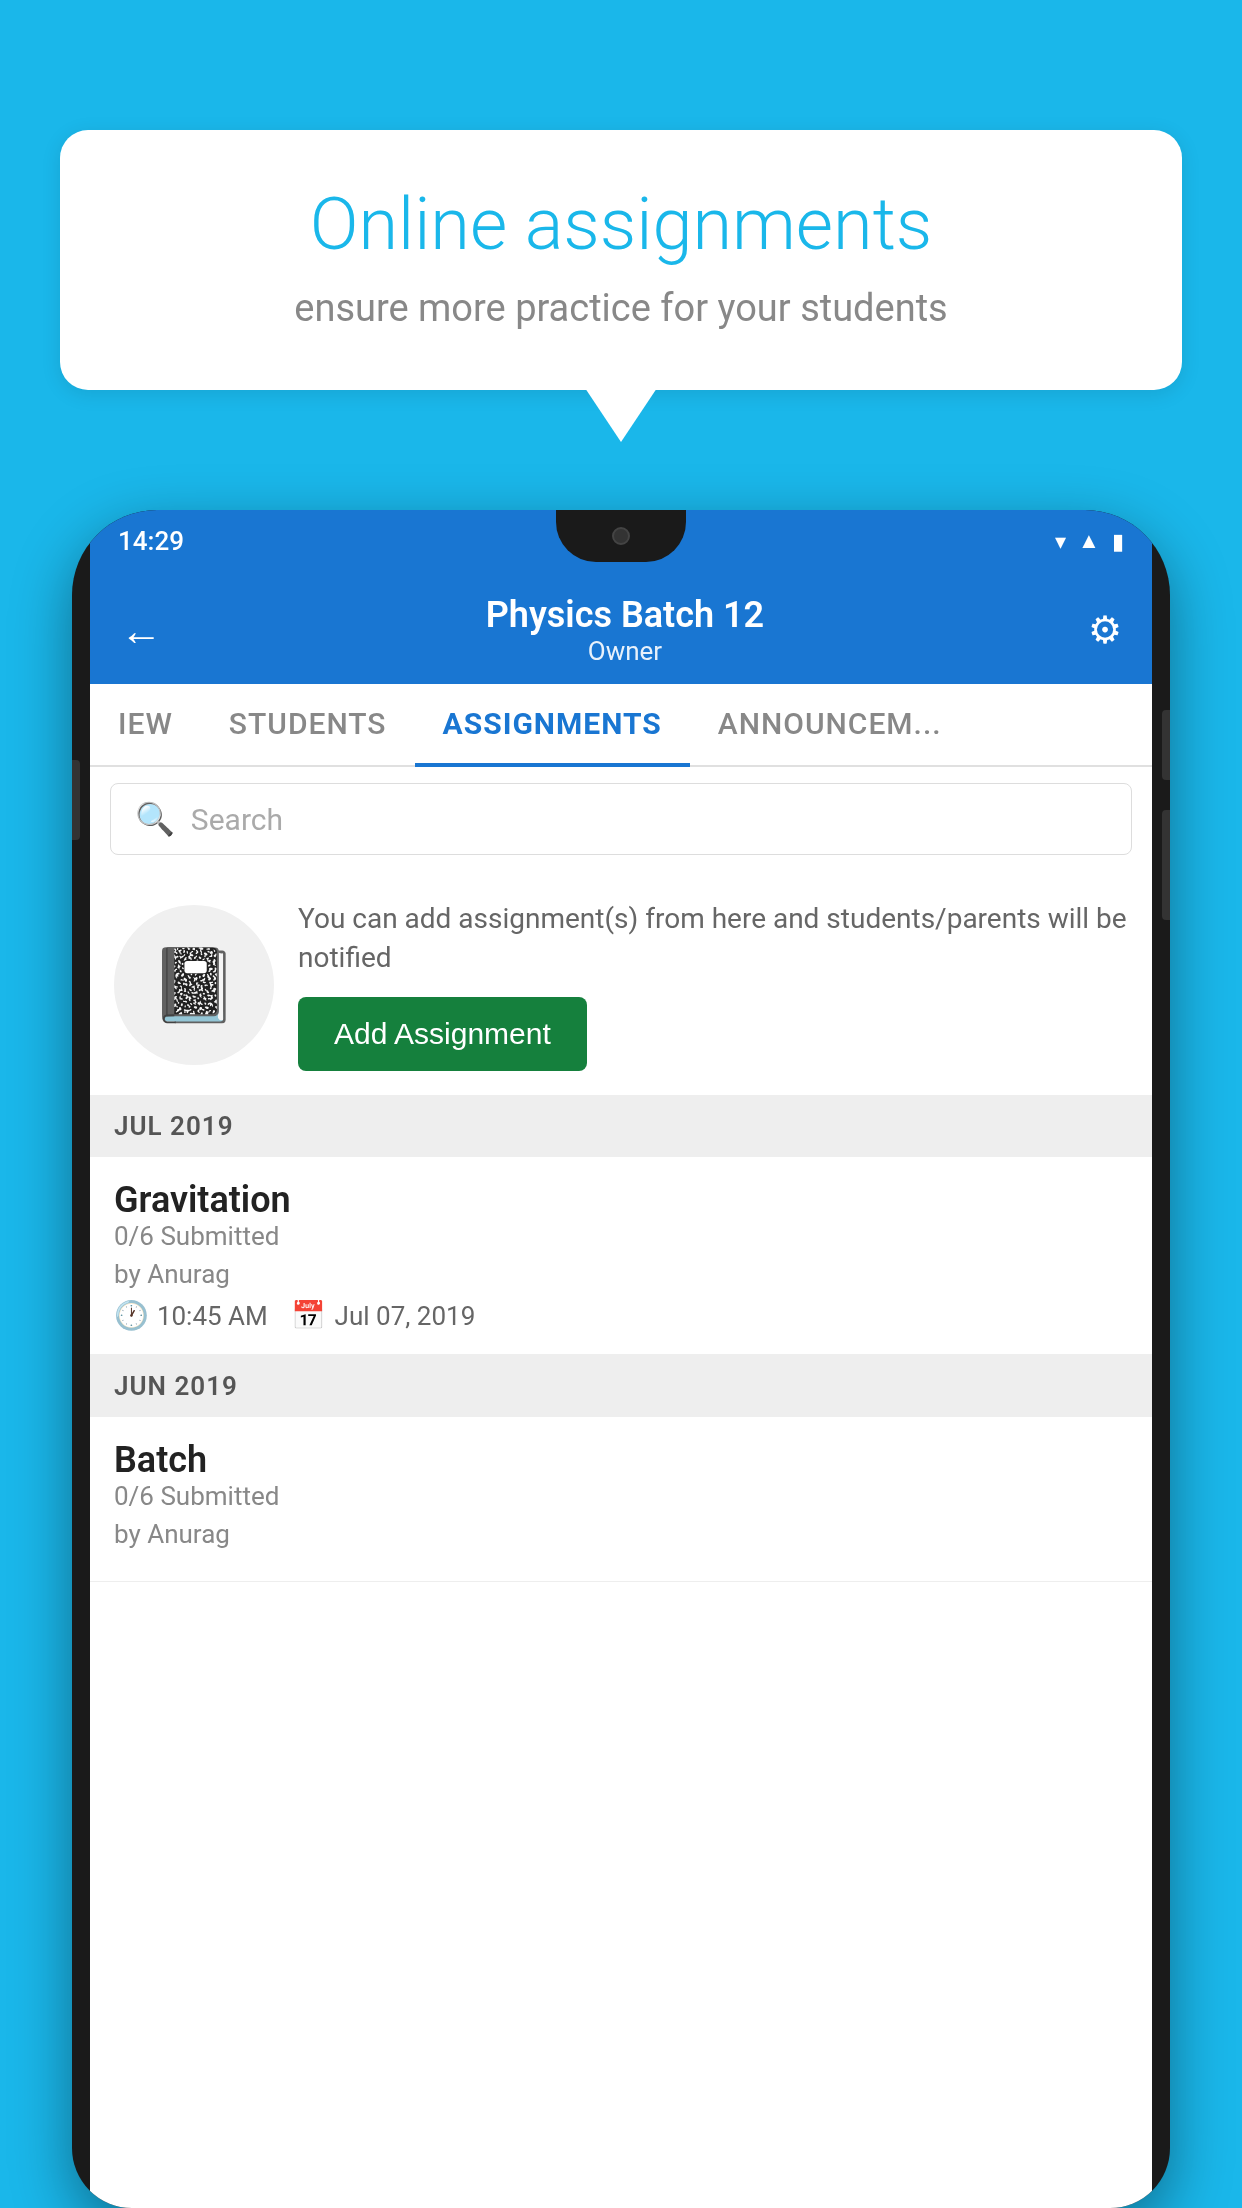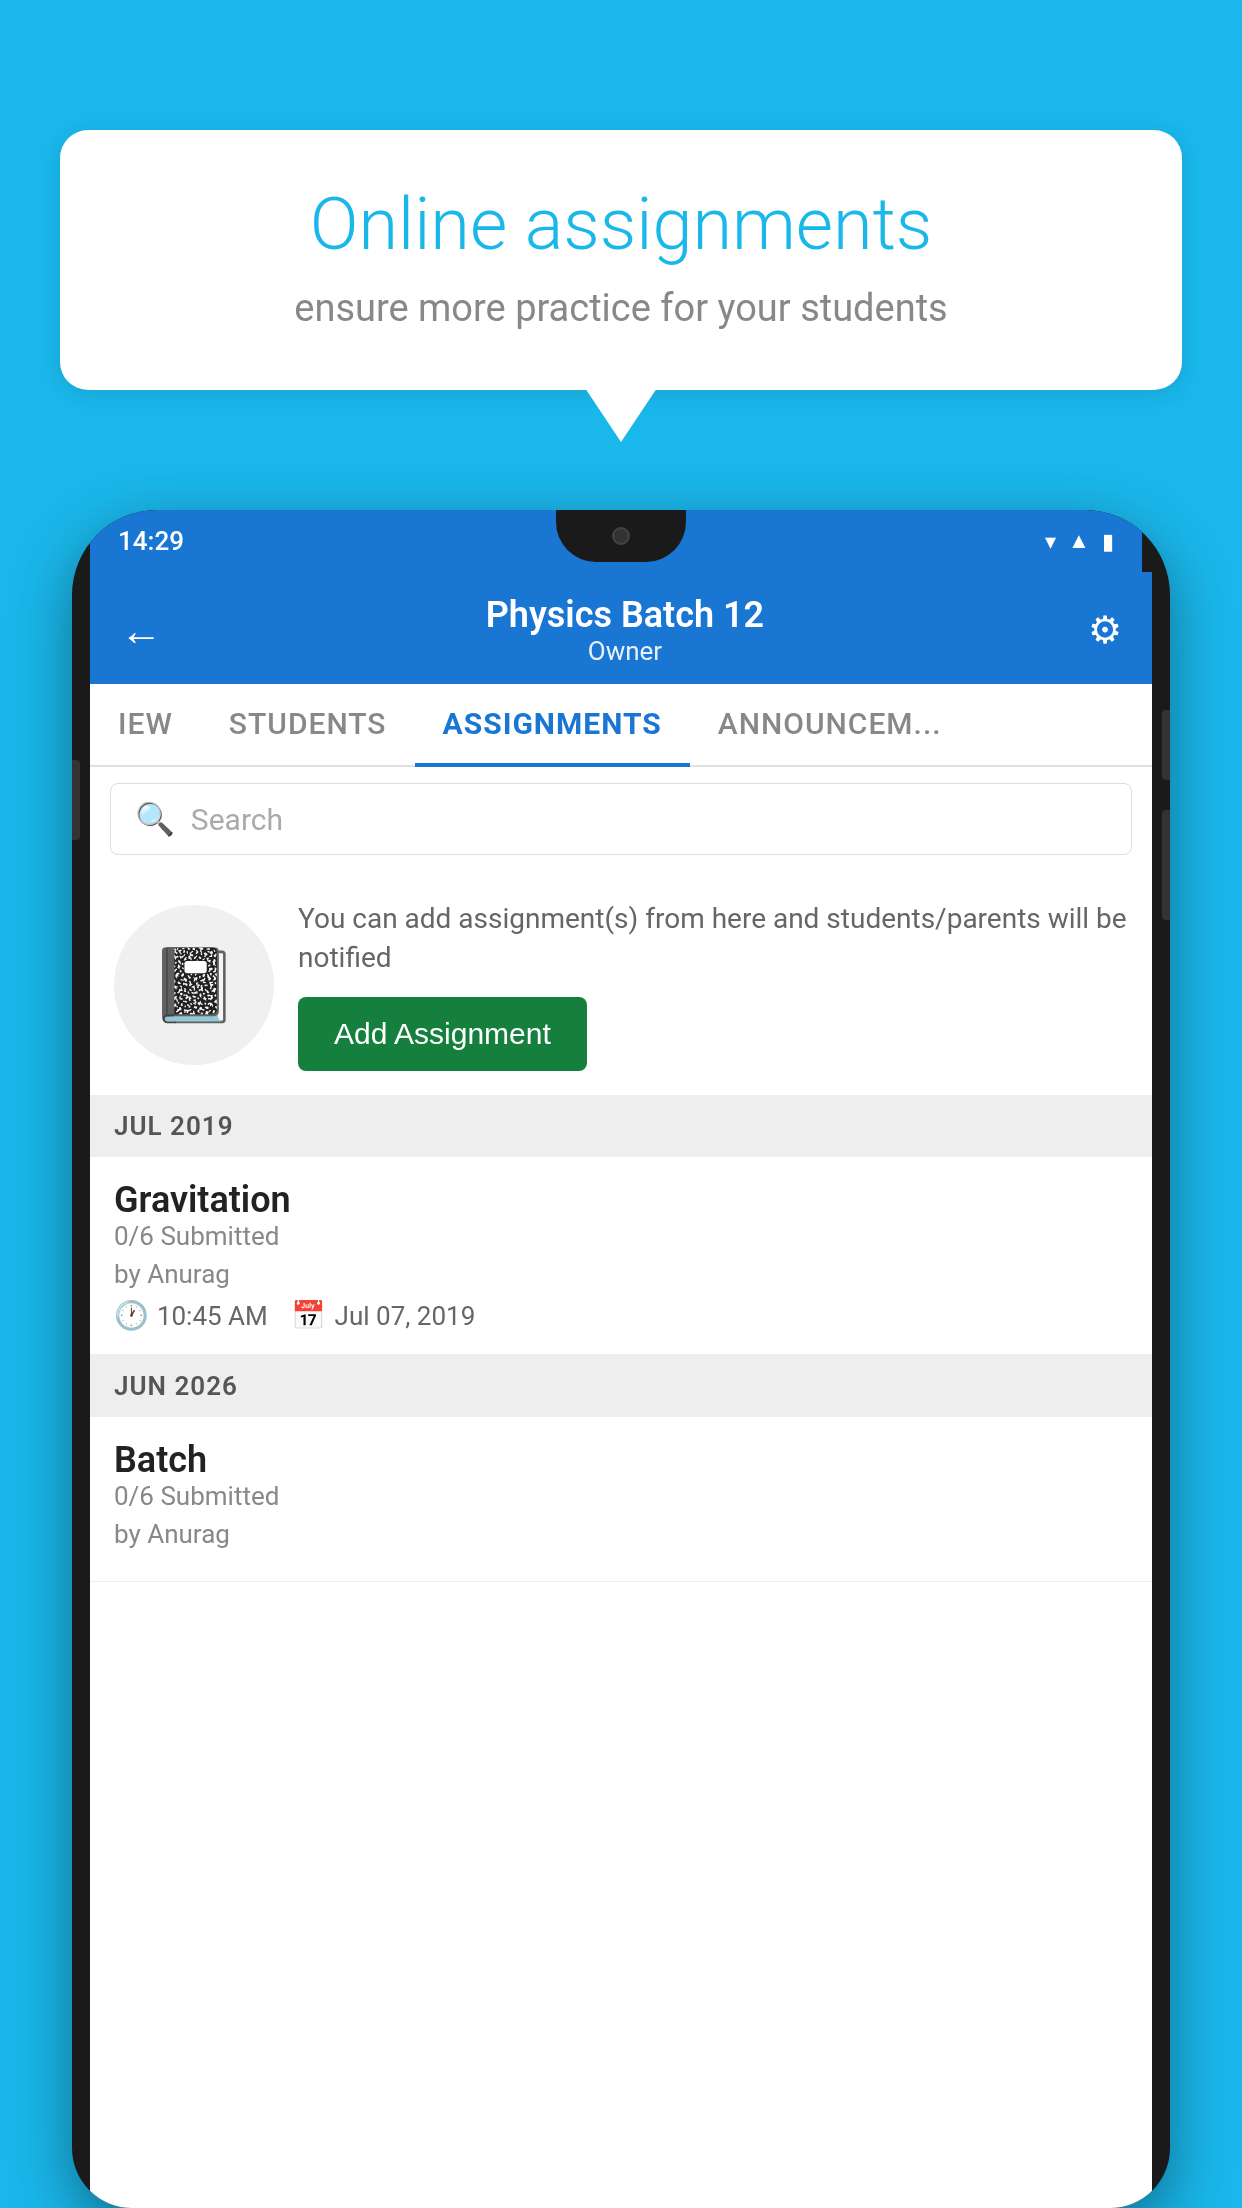--- a/index.html
+++ b/index.html
@@ -81,21 +81,21 @@
       background: white;
       overflow: hidden;
       border-radius: 0;
     }
 
     
     .phone-notch-bar {
       position: absolute;
       top: 0;
       left: 18px;
-      right: 28px;
+      right: 18px;
       height: 62px;
       background: #1976d2;
       display: flex;
       align-items: center;
       justify-content: space-between;
       padding: 0 28px;
       z-index: 10;
     }
 
     .status-time {
@@ -445,21 +445,21 @@
           <span>10:45 AM</span>
         </div>
         <div class="meta-item">
           <span class="meta-icon">📅</span>
           <span>Jul 07, 2019</span>
         </div>
       </div>
     </div>
 
     <div class="section-header">
-      <span>JUN 2026</span>
+      <span>JUN 2019</span>
     </div>
 
     <div class="assignment-item">
       <div class="assignment-row1">
         <span class="assignment-name">Batch</span>
         <span class="assignment-submitted">0/6 Submitted</span>
       </div>
       <div class="assignment-author">by Anurag</div>
     </div>
 

